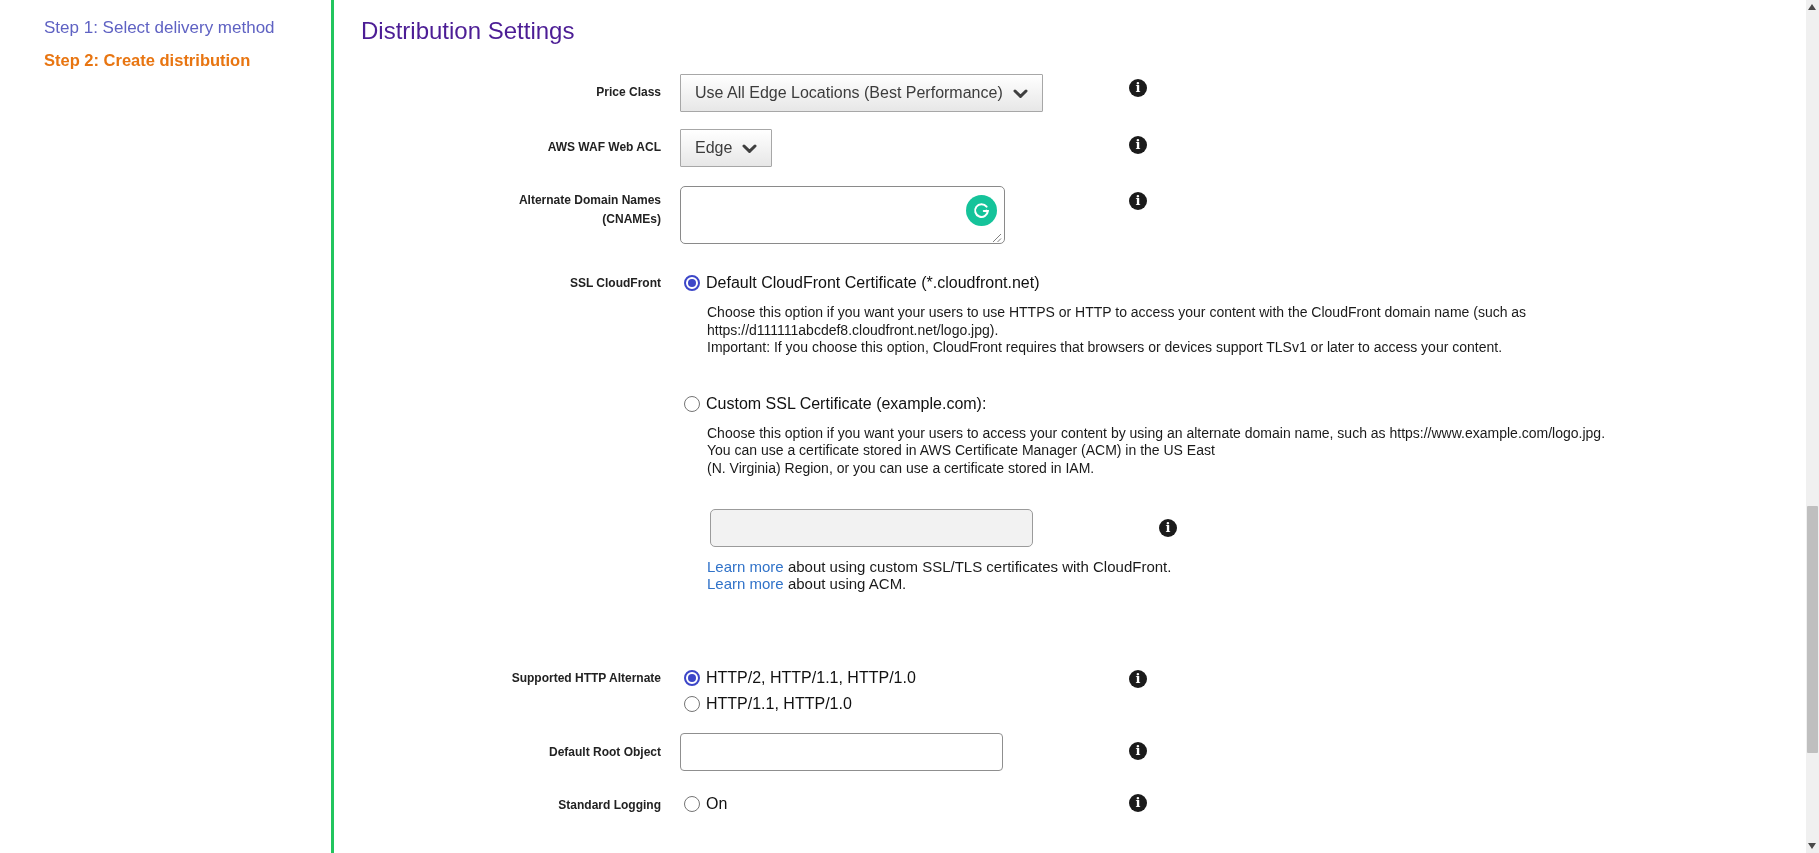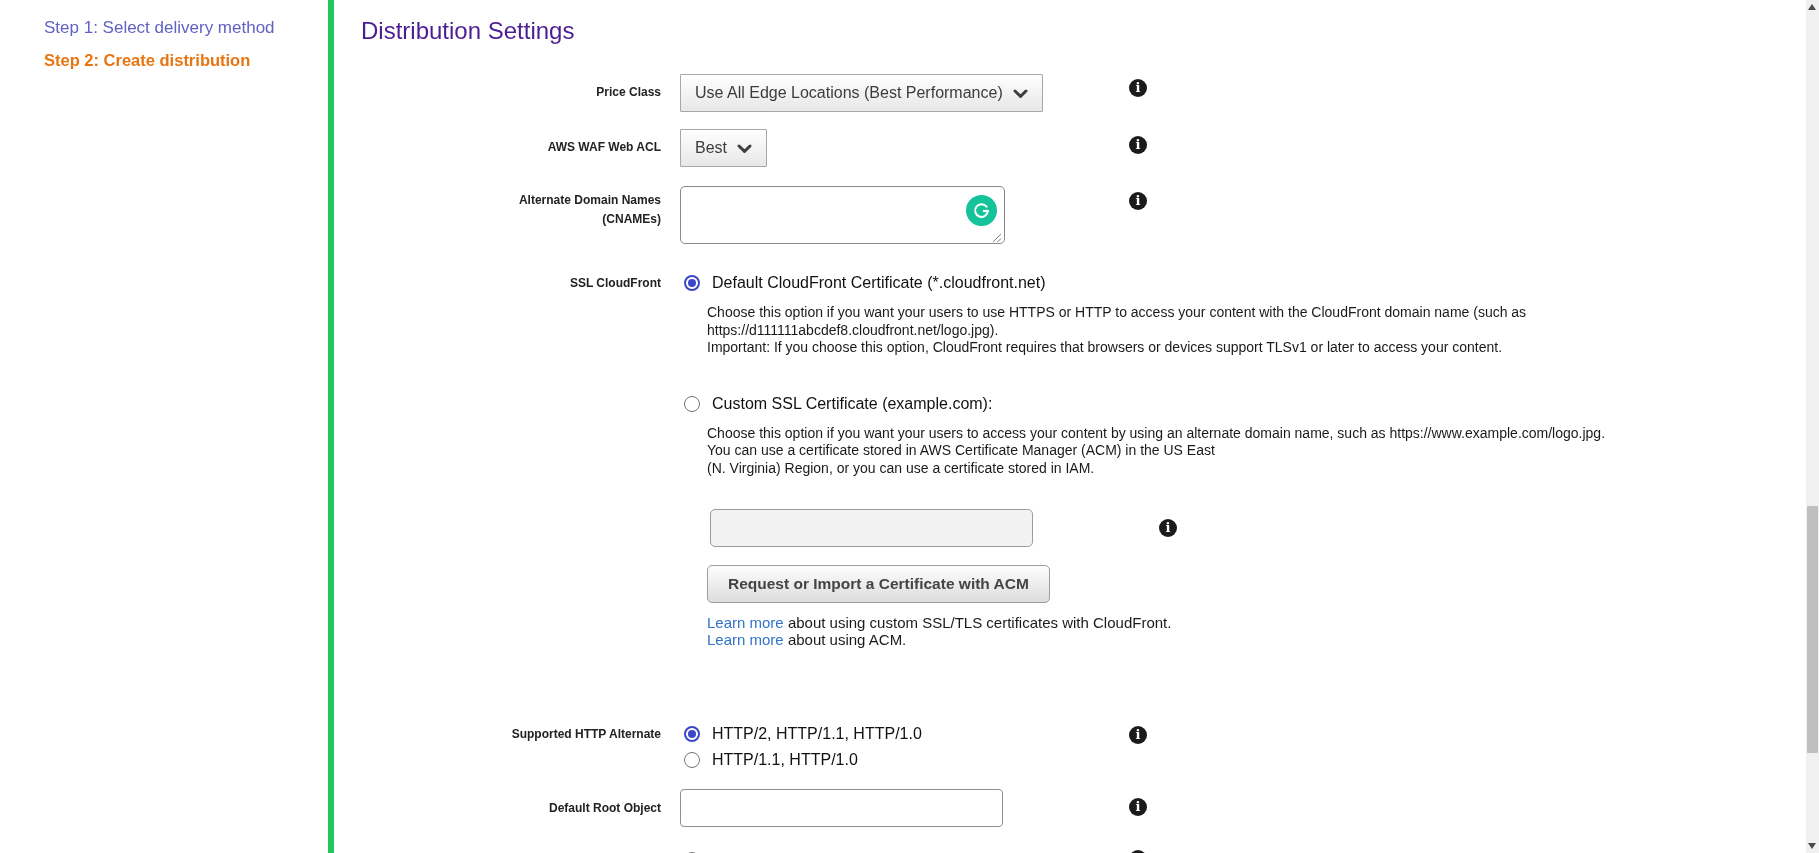--- a/index.html
+++ b/index.html
@@ -3,21 +3,21 @@
 <meta charset="utf-8">
 <style>
   * { box-sizing: border-box; margin: 0; padding: 0; }
   html, body { width: 1819px; height: 853px; overflow: hidden; background: #fff;
     font-family: "Liberation Sans", sans-serif; color: #111; }
 
   .page { position: relative; width: 1819px; height: 853px; }
 
   
   .sidebar { position: absolute; left: 0; top: 0; width: 334px; height: 100%;
-    border-right: 6px solid #22c55e; padding: 17px 10px 0 44px; background: #fff; }
+    border-right: 3px solid #22c55e; padding: 17px 10px 0 44px; background: #fff; }
   .step { line-height: 22px; margin-bottom: 10px; white-space: nowrap; }
   .step1 { color: var(--step_link_purple); font-size: 17px; cursor: pointer; }
   .step2 { color: var(--step_current_orange); font-size: 16.5px; font-weight: bold; }
 
   
   .scrollbar { position: absolute; right: 0; top: 0; width: 13px; height: 100%;
     background: #f0f0f0; }
   .sb-up, .sb-down { position: absolute; left: 2px; width: 0; height: 0;
     border-left: 4.5px solid transparent; border-right: 4.5px solid transparent; }
   .sb-up { top: 4px; border-bottom: 6px solid #4a4a4a; }
@@ -60,21 +60,21 @@
   .ta-wrap { position: relative; }
   textarea.cnames { width: 325px; height: 58px; border: 1px solid #8a8a8a;
     border-radius: 5px; resize: none; outline: none; font-size: 15px; padding: 6px 8px;
     font-family: "Liberation Sans", sans-serif; }
   .grammarly { position: absolute; top: 9px; right: 8px; width: 31px; height: 31px;
     border-radius: 50%; background: var(--grammarly_green); cursor: pointer;
     display: flex; align-items: center; justify-content: center; }
   .grip { position: absolute; right: 3px; bottom: 5px; }
 
   
-  .radio-line { display: flex; align-items: center; gap: 12px; padding-left: 4px;
+  .radio-line { display: flex; align-items: center; gap: 6px; padding-left: 4px;
     line-height: 22px; cursor: pointer; }
   .radio { width: 16px; height: 16px; border-radius: 50%; border: 1px solid #757575;
     background: #fff; flex: none; position: relative; }
   .radio.selected { border: 2px solid var(--radio_blue); }
   .radio.selected::after { content: ""; position: absolute; inset: 2px;
     border-radius: 50%; background: var(--radio_blue); }
   .radio-text { font-size: 16px; color: #111; white-space: nowrap; }
 
   .help { margin: 10px 0 0 27px; font-size: 14px; line-height: 17.5px; color: #1a1a1a; }
   .opt2 { margin-top: 36px; }
@@ -120,21 +120,21 @@
           </svg>
         </div>
       </div>
       <span class="info" style="top:5px">i</span>
     </div>
 
     <div class="row m19">
       <div class="label pt9">AWS WAF Web ACL</div>
       <div class="ctrl">
         <div class="select">
-          <span>Best</span>
+          <span>Edge</span>
           <svg class="chev" width="15" height="10" viewBox="0 0 15 10">
             <path d="M2 2 L7.5 7.3 L13 2" fill="none" stroke="#3f3f3f" stroke-width="3" stroke-linecap="round" stroke-linejoin="round"></path>
           </svg>
         </div>
       </div>
       <span class="info" style="top:7px">i</span>
     </div>
 
     <div class="row m24">
       <div class="label pt5">
@@ -178,21 +178,20 @@
           <div>Choose this option if you want your users to access your content by using an alternate domain name, such as https://www.example.com/logo.jpg.</div>
           <div>You can use a certificate stored in AWS Certificate Manager (ACM) in the US East</div>
           <div>(N. Virginia) Region, or you can use a certificate stored in IAM.</div>
         </div>
 
         <div class="cert-row">
           <input class="cert-input" value="" style="">
           <span class="info inline-info">i</span>
         </div>
 
-        <button class="acm-btn">Request or Import a Certificate with ACM</button>
 
         <div class="learn">
           <a>Learn more</a><span> about using custom SSL/TLS certificates with CloudFront.</span>
         </div>
         <div class="learn">
           <a>Learn more</a><span> about using ACM.</span>
         </div>
 
       </div>
     </div>

